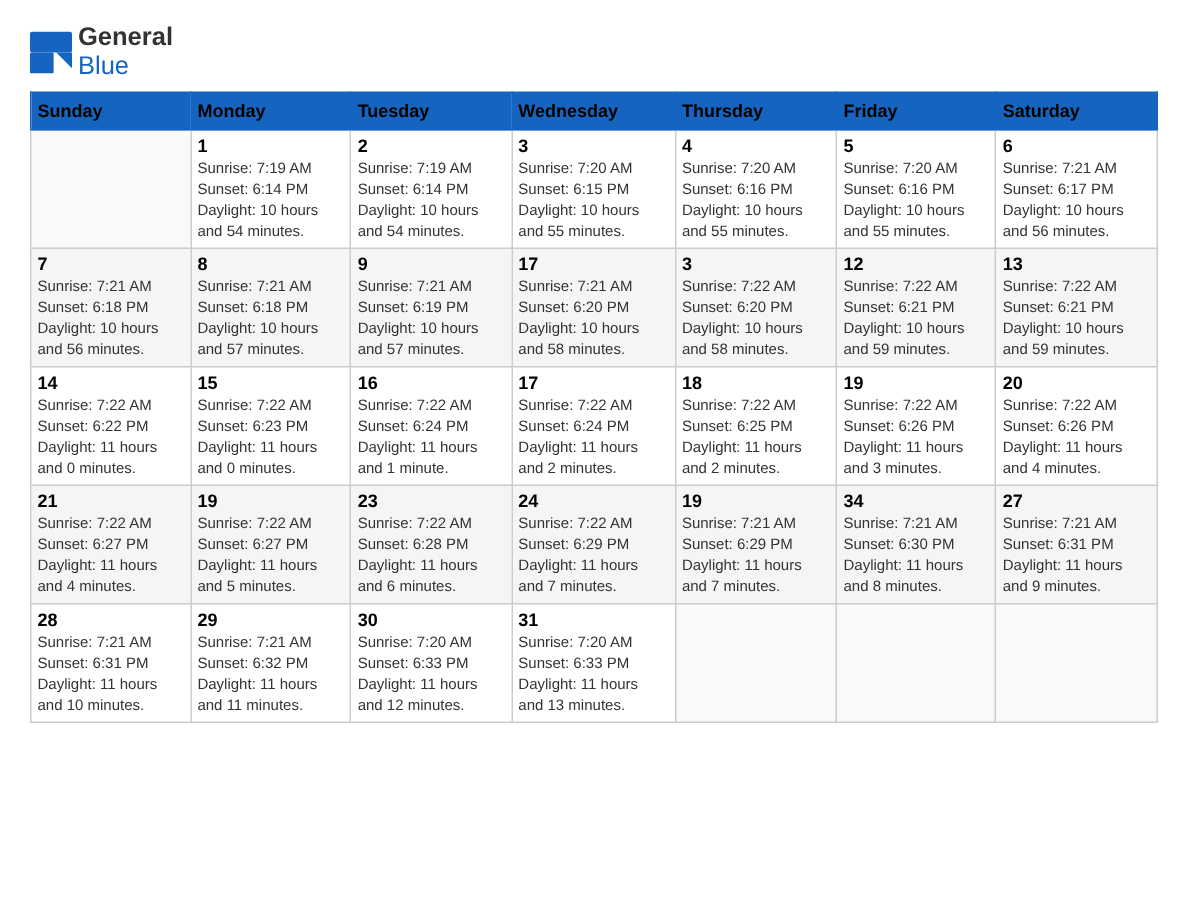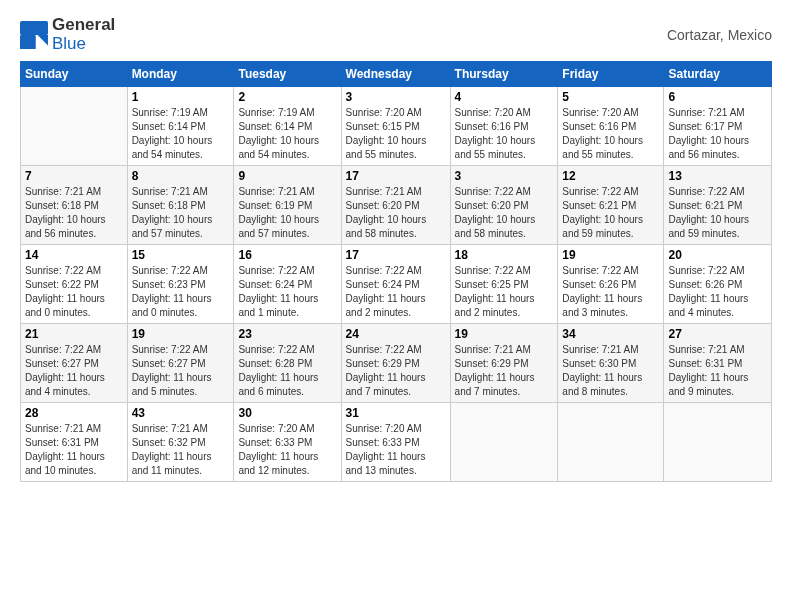--- a/index.html
+++ b/index.html
@@ -42,21 +42,21 @@
       font-size: 14px;
       color: #555;
     }
     table {
       width: 100%;
       border-collapse: collapse;
       font-size: 11px;
     }
     thead th {
       background-color: #1565c0;
-      color: #ffffff;
+      color: #000000;
       padding: 5px 4px;
       text-align: left;
       font-size: 12px;
       font-weight: bold;
       border: 1px solid #1565c0;
     }
     tbody td {
       border: 1px solid #ccc;
       vertical-align: top;
       padding: 3px 4px;
@@ -92,21 +92,20 @@
         <rect x="0" y="0" width="32" height="16" fill="#1565c0" rx="2"></rect>
         <polygon points="20,16 32,16 32,28" fill="#1565c0"></polygon>
         <rect x="0" y="16" width="18" height="16" fill="#1565c0" rx="1"></rect>
       </svg>
       <div>
         <div style="font-size:17px;font-weight:bold;color:#333;line-height:1.1;">General</div>
         <div style="font-size:17px;font-weight:normal;color:#1565c0;line-height:1.1;">Blue</div>
       </div>
     </div>
     <div class="title-block">
-      <div class="subtitle">Cortazar, Mexico</div>
     </div>
   </div>
 
   <table>
     <thead>
       <tr>
       <th>Sunday</th>
           <th>Monday</th>
           <th>Tuesday</th>
           <th>Wednesday</th>
@@ -316,21 +315,21 @@
         </tr>
         <tr>
           <td>
             <span class="day-num">28</span>
             <div class="day-info" style="white-space: pre-wrap;">Sunrise: 7:21 AM
 Sunset: 6:31 PM
 Daylight: 11 hours
 and 10 minutes.</div>
           </td>
           <td>
-            <span class="day-num">43</span>
+            <span class="day-num">29</span>
             <div class="day-info" style="white-space: pre-wrap;">Sunrise: 7:21 AM
 Sunset: 6:32 PM
 Daylight: 11 hours
 and 11 minutes.</div>
           </td>
           <td>
             <span class="day-num">30</span>
             <div class="day-info" style="white-space: pre-wrap;">Sunrise: 7:20 AM
 Sunset: 6:33 PM
 Daylight: 11 hours

